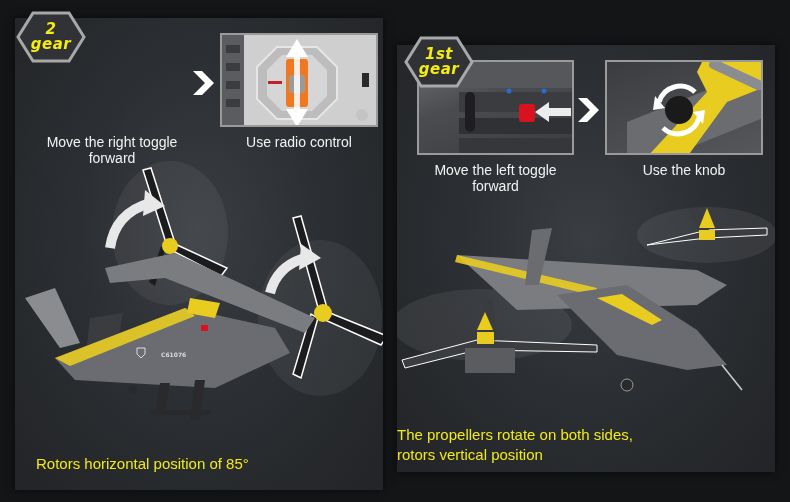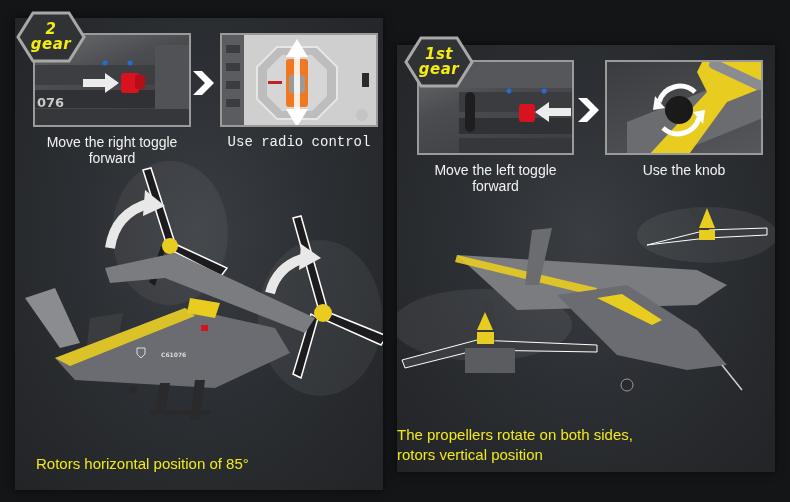--- a/index.html
+++ b/index.html
@@ -52,34 +52,20 @@
     width: 100%;
     left: 0;
   }
   .aircraft { position: absolute; }
 </style>
 </head>
 <body>
 
 <div id="panel-left" class="panel">
 
-  <div class="step-img" style="left:18px;top:15px;width:158px;height:94px;background:linear-gradient(160deg,#6a6c70 0%,#4a4c50 40%,#3a3c40 100%);">
-    <svg width="158" height="94">
-      <rect x="0" y="30" width="158" height="20" fill="#3c3e42"></rect>
-      <rect x="0" y="55" width="120" height="18" fill="#2f3135"></rect>
-      <rect x="120" y="10" width="38" height="84" fill="#505256"></rect>
-      <rect x="0" y="74" width="158" height="20" fill="#35373b"></rect>
-      <text x="2" y="72" fill="#c9c9c9" font-size="13" font-family="DejaVu Sans, sans-serif" font-weight="bold">076</text>
-      <polygon points="48,44 70,44 70,38 84,48 70,58 70,52 48,52" fill="#ffffff" opacity="0.9"></polygon>
-      <rect x="86" y="38" width="18" height="20" rx="3" fill="#d8121e"></rect>
-      <rect x="100" y="40" width="10" height="14" rx="2" fill="#b60e18"></rect>
-      <circle cx="70" cy="28" r="2.5" fill="#2a6bd0"></circle>
-      <circle cx="95" cy="28" r="2.5" fill="#2a6bd0"></circle>
-    </svg>
-  </div>
 
   <svg class="chev" style="left:177px;top:52px;" width="24" height="26">
     <polygon points="1,1 10,1 22,13 10,25 1,25 13,13" fill="#ffffff"></polygon>
   </svg>
 
   <div class="step-img" style="left:205px;top:15px;width:158px;height:94px;background:#cfcfcf;">
     <svg width="158" height="94">
       <rect x="0" y="0" width="22" height="94" fill="#5a5c60"></rect>
       <rect x="4" y="10" width="14" height="8" fill="#3a3c40"></rect>
       <rect x="4" y="28" width="14" height="8" fill="#3a3c40"></rect>
@@ -102,21 +88,21 @@
     <svg width="72" height="54">
       <polygon points="18,3 54,3 69,27 54,51 18,51 3,27" fill="#303236" stroke="#a8a8a8" stroke-width="3"></polygon>
     </svg>
     <div class="badge-text">
       <span>2</span>
       <span>gear</span>
     </div>
   </div>
 
   <div class="step-label" style="left:18px;top:116px;width:158px;">Move the right toggle forward</div>
-  <div class="step-label" style="left:205px;top:116px;width:158px;font-family:Liberation Mono, monospace;">Use radio control</div>
+  <div class="step-label" style="left:205px;top:116px;width:158px;">Use radio control</div>
 
   <svg class="aircraft" style="left:0;top:140px;" width="368" height="270">
 
     <ellipse cx="155" cy="75" rx="58" ry="72" fill="#ffffff" opacity="0.06"></ellipse>
     <ellipse cx="305" cy="160" rx="62" ry="78" fill="#ffffff" opacity="0.06"></ellipse>
 
     <g>
       <polygon points="128,12 136,10 160,85 152,88" fill="#1c1c1e" stroke="#ffffff" stroke-width="1.5"></polygon>
       <polygon points="160,86 212,110 206,118 156,92" fill="#1c1c1e" stroke="#ffffff" stroke-width="1.5"></polygon>
       <polygon points="150,92 140,128 134,124 146,88" fill="#1c1c1e"></polygon>

